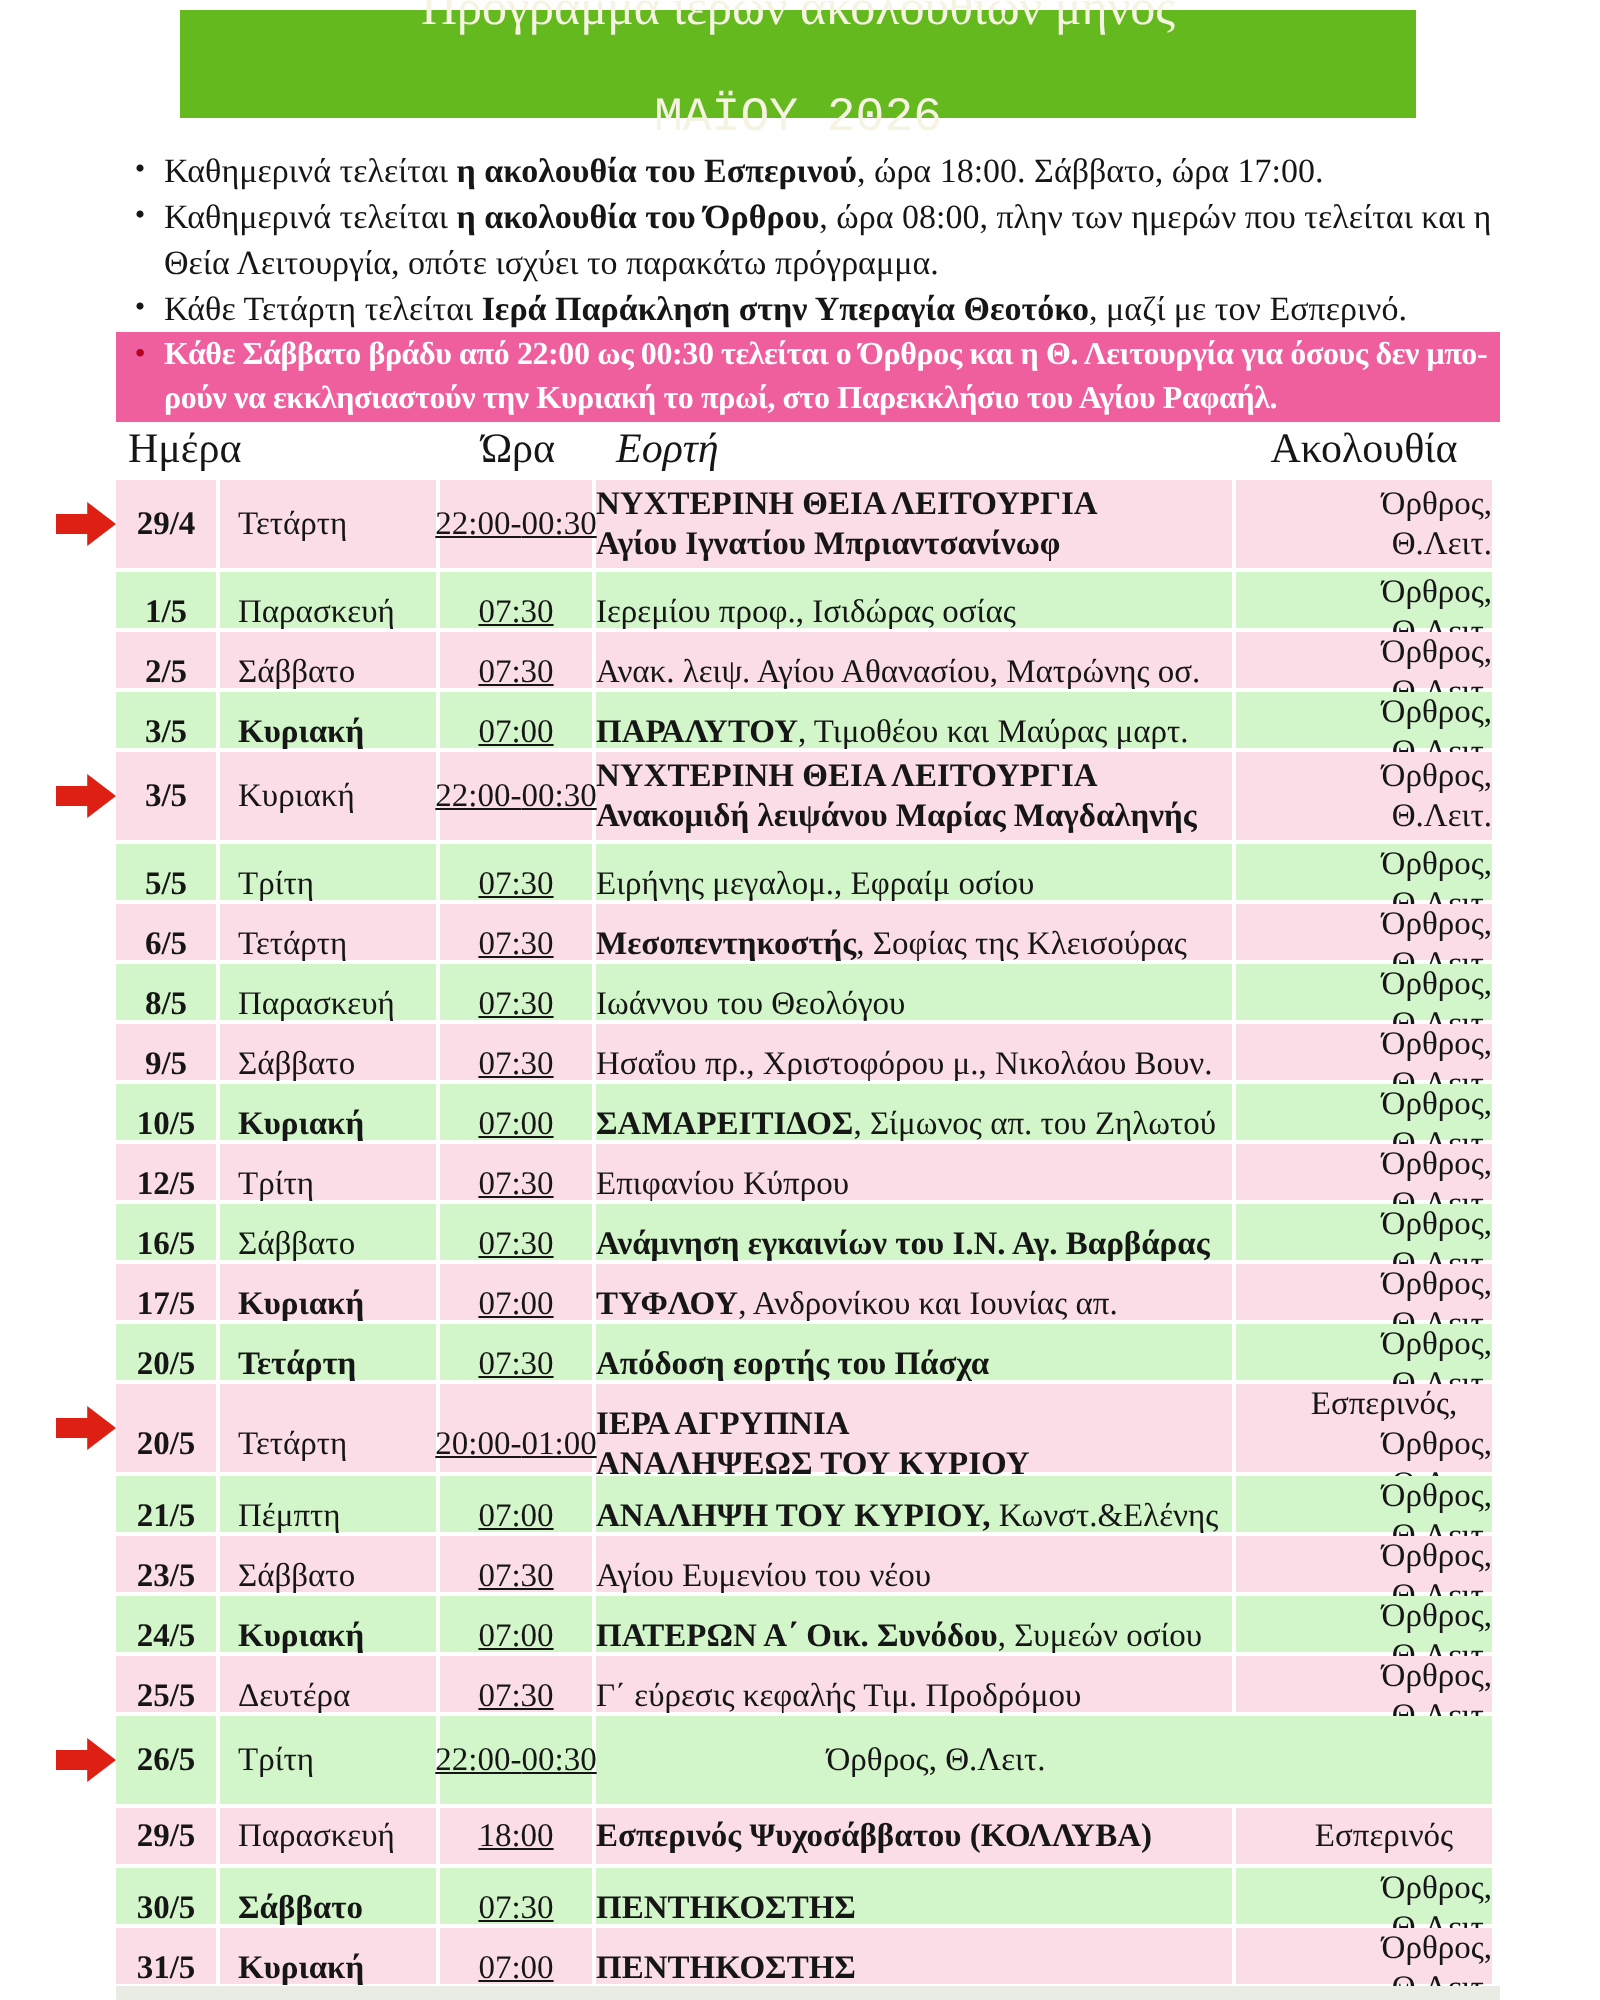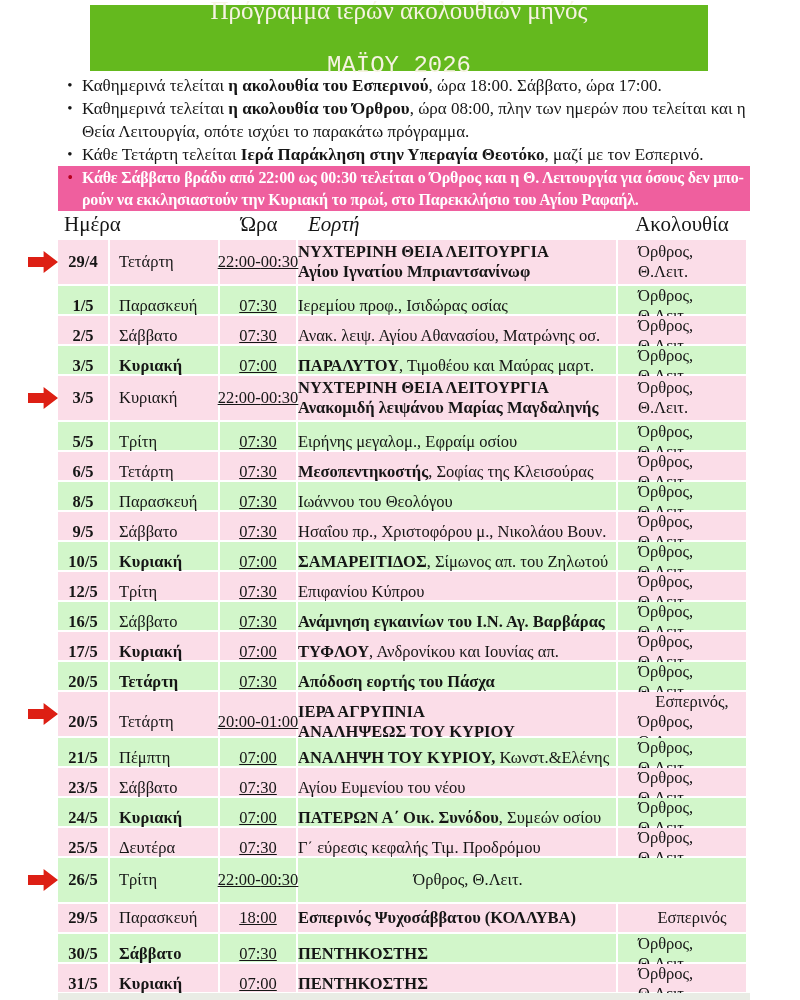--- a/index.html
+++ b/index.html
@@ -3,21 +3,21 @@
 <meta charset="utf-8">
 <style>
   html,body{margin:0;padding:0;background:#fff;}
   .page{
     position:relative;width:800px;height:1000px;background:#ffffff;overflow:hidden;
     font-family:"Liberation Serif","DejaVu Serif",serif;color:#161616;
     --banner-green:#64b91e;--banner-text:#f6f3e2;--highlight-pink:#ef5f9e;
     --row-pink:#fbdde8;--row-green:#d2f6ca;--arrow-red:#dd1f14;--strip:#e9ece5;
   }
   .banner{
-    position:absolute;left:90px;top:5px;width:618px;height:66px;
+    position:absolute;left:90px;top:5px;width:618px;height:54px;
     background:var(--banner-green);color:var(--banner-text);
     display:flex;flex-direction:column;align-items:center;justify-content:center;text-align:center;gap:24px;
   }
   .banner .l1{font-size:25px;line-height:30px;}
   .banner .l2{font-size:24px;line-height:31px;font-family:Liberation Mono, monospace;}
   .notes{position:absolute;left:58px;top:74px;width:692px;font-size:17px;line-height:23px;}
   .note{display:flex;margin:0;}
   .note .dot{flex:0 0 24px;text-align:center;font-size:15px;}
   .hnote{
     position:absolute;left:58px;top:166px;width:692px;height:45px;box-sizing:border-box;
@@ -41,21 +41,21 @@
   .trow.pink{background:var(--row-pink);}
   .trow.green{background:var(--row-green);}
   .trow.single{height:30px;}
   .trow.double{height:46px;}
   .cell{display:flex;align-items:center;border-right:2px solid #fff;box-sizing:border-box;}
   .cell:last-child{border-right:none;}
   .c-date{justify-content:center;font-weight:bold;}
   .c-day{padding-left:9px;}
   .c-time{flex-direction:row;justify-content:center;text-align:left;line-height:20px;text-decoration:underline;}
   .c-feast{flex-direction:column;align-items:flex-start;justify-content:center;line-height:20.5px;}
-  .c-service{flex-direction:column;justify-content:center;text-align:left;line-height:20px;padding-left:20px;}
+  .c-service{flex-direction:column;justify-content:center;text-align:right;line-height:20px;padding-left:20px;}
   .arrow{
     position:absolute;left:-30px;top:50%;width:30px;height:22px;transform:translateY(-50%);
     background:var(--arrow-red);
     clip-path:polygon(0 27%,52% 27%,52% 0,100% 50%,52% 100%,52% 73%,0 73%);
   }
   .bottom-strip{position:absolute;left:58px;top:993px;width:692px;height:7px;background:var(--strip);}
   .b{font-weight:bold;}
 </style>
 </head>
 <body>

